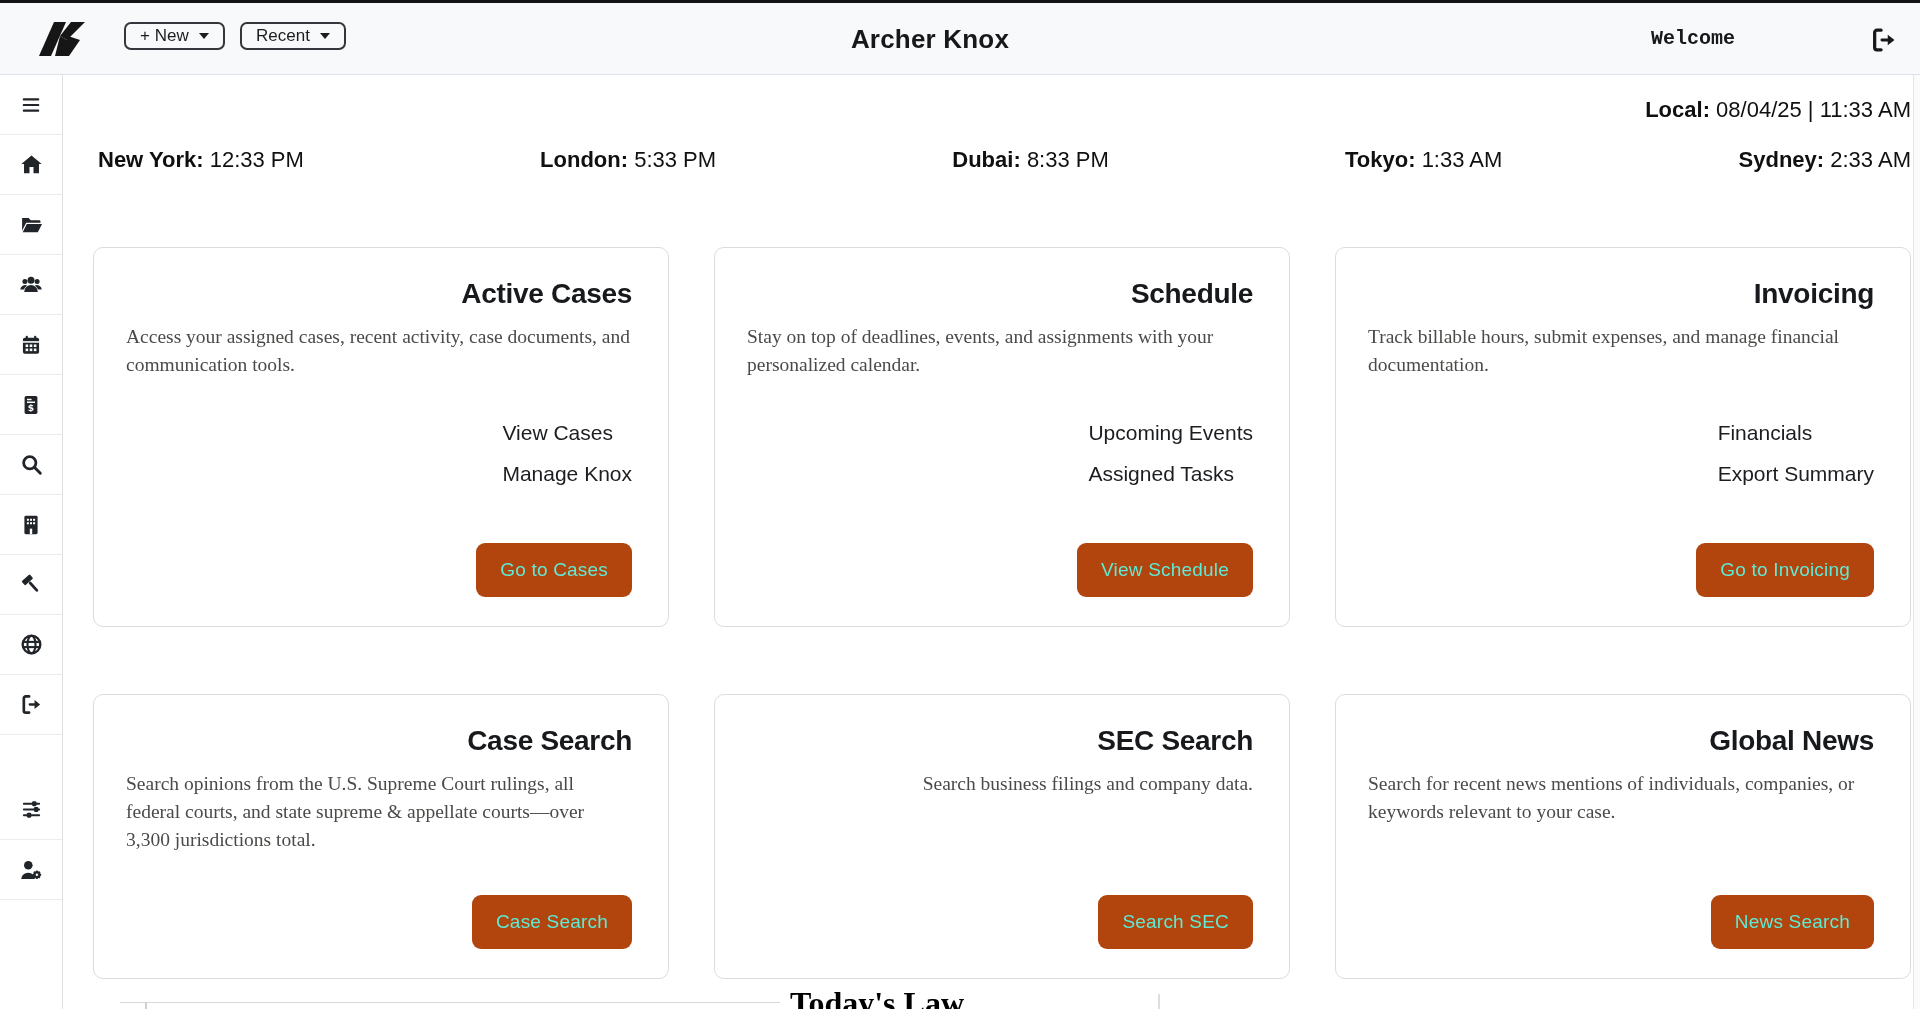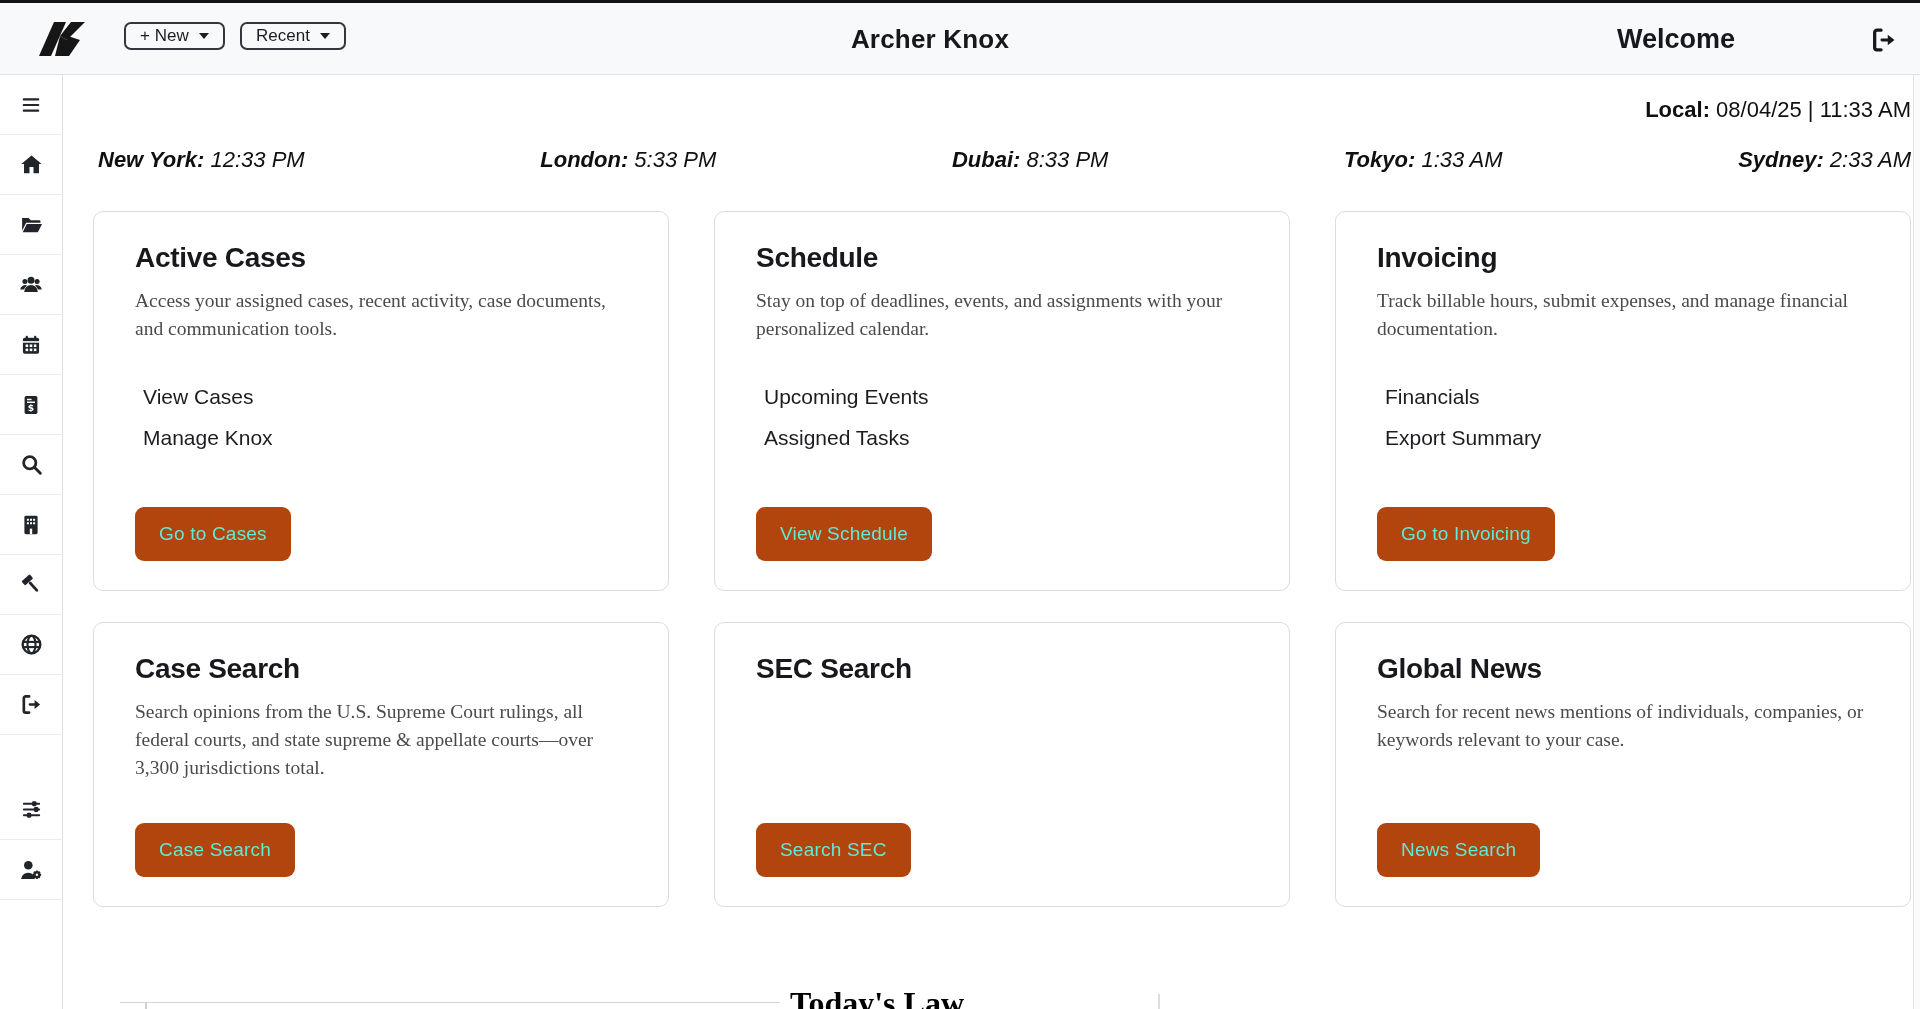--- a/index.html
+++ b/index.html
@@ -20,43 +20,43 @@
   .hdr-btn { position:absolute; top:19px; height:28px; display:flex; align-items:center; gap:10px;
     padding:0 14px; background:#f8f9fa; border:2px solid #33373b; border-radius:7px;
     font-size:17px; color:#1b1d20; font-family:inherit; cursor:pointer; }
   .hdr-btn.new { left:124px; }
   .hdr-btn.recent { left:240px; }
   .caret { width:0; height:0; border-left:5px solid transparent; border-right:5px solid transparent;
     border-top:6px solid #1b1d20; }
   .app-title { position:absolute; left:930px; top:0; height:72px; line-height:72px;
     transform:translateX(-50%); font-size:26px; font-weight:700; letter-spacing:.2px; color:#16181b;text-align:center; }
   .welcome { position:absolute; right:185px; top:0; height:72px; line-height:72px;
-    font-size:27px; font-weight:700; color:#16181b; }
+    font-size:20px; font-weight:700; color:#16181b;font-family:Liberation Mono, monospace; }
   .hdr-logout { position:absolute; right:22px; top:23px; cursor:pointer; }
 
   
   .sidebar { position:absolute; left:0; top:75px; width:63px; height:934px;
     background:#ffffff; border-right:1px solid #dee2e6; }
   .sb-item { height:60px; display:flex; align-items:center; justify-content:center;
     border-bottom:1px solid #ececec; cursor:pointer; }
   .sb-spacer { height:45px; }
 
   
   .content { position:absolute; left:63px; top:75px; width:1857px; height:934px; }
   .local-row { position:absolute; top:22px; right:9px; font-size:22px; color:#101010; white-space:nowrap; }
   .local-row b { font-weight:700; }
   .city-row { position:absolute; top:72px; left:35px; right:9px; display:flex;
-    justify-content:space-between; font-size:22px; color:#101010;font-style:italic; }
+    justify-content:space-between; font-size:22px; color:#101010; }
   .city { white-space:nowrap; }
   .city b { font-weight:700; }
 
   .cards { position:absolute; top:136px; left:30px; right:9px;
     display:grid; grid-template-columns:repeat(3,1fr); column-gap:45px; row-gap:31px; }
   .card { background:#fff; border:1px solid #dcdcdc; border-radius:10px;
-    padding:30px 36px 29px 41px; display:flex; flex-direction:column; align-items:flex-start; }
+    padding:30px 36px 29px 32px; display:flex; flex-direction:column; align-items:flex-end;margin-top:36px; }
   .card.r1 { height:380px; }
   .card.r2 { height:285px; }
   .card h2 { margin:0; font-size:28px; font-weight:700; color:#17191c; letter-spacing:-.3px; }
   .card .desc { margin-top:13px; font-family:"Liberation Serif", serif; font-size:19.5px;
     line-height:28px; color:#4a4a48; }
   .card .links { margin-top:42px; margin-left:8px; display:flex; flex-direction:column; gap:17px; }
   .card .link { font-size:21px; color:#1b1d20; cursor:pointer; }
   .spacer { flex:1 1 auto; }
   .btn { height:54px; padding:0 24px; border:none; border-radius:9px; background:#b2440e;
     color:#5eead4; font-size:19px; font-family:inherit; letter-spacing:.2px; cursor:pointer; }
@@ -275,20 +275,21 @@
 
     <div class="card r2">
       <h2>Case Search</h2>
       <div class="desc">Search opinions from the U.S. Supreme Court rulings, all federal courts, and state supreme &amp; appellate courts—over 3,300 jurisdictions total.</div>
       <div class="spacer"></div>
       <button class="btn">Case Search</button>
     </div>
 
     <div class="card r2">
       <h2>SEC Search</h2>
+      <div class="desc">Search business filings and company data.</div>
       <div class="spacer"></div>
       <button class="btn">Search SEC</button>
     </div>
 
     <div class="card r2">
       <h2>Global News</h2>
       <div class="desc">Search for recent news mentions of individuals, companies, or keywords relevant to your case.</div>
       <div class="spacer"></div>
       <button class="btn">News Search</button>
     </div>

